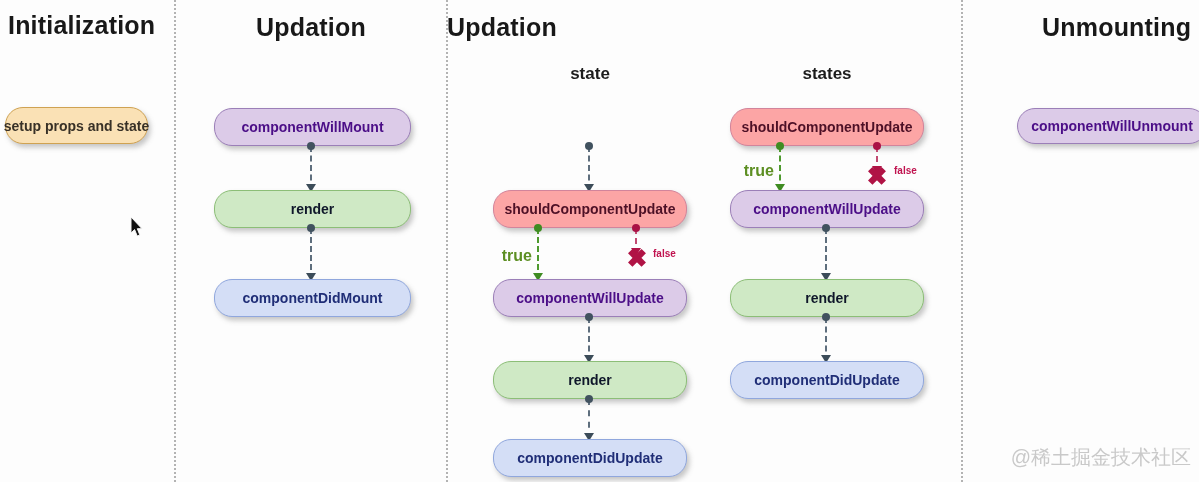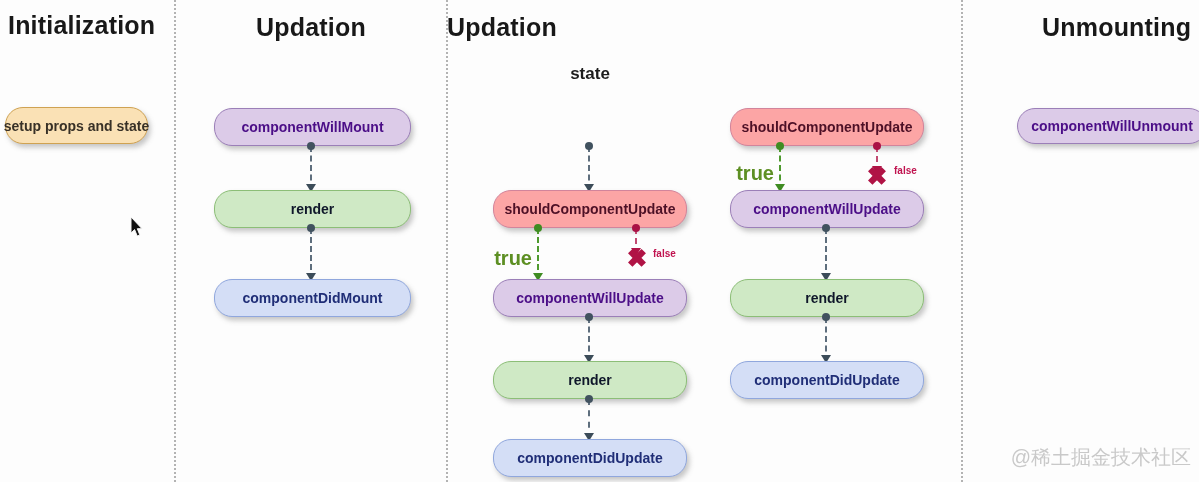--- a/index.html
+++ b/index.html
@@ -44,21 +44,21 @@
   .conn-gray  { border-left:2px dashed #5e6e7d; }
   .conn-gray::before { background:#41525f; }
   .conn-gray::after  { border-top-color:#3c4c59; }
   .conn-green { border-left:2px dashed #4e9a2e; }
   .conn-green::before { background:#3f8c22; }
   .conn-green::after  { border-top-color:#3f8c22; }
   .conn-red   { border-left:2px dashed #c14b72; }
   .conn-red::before { background:#a91245; }
   .conn-red::after  { border-top-color:#b01345; }
 
-  .lbl-true  { position:absolute; font-size:20px; font-weight:700; color:#5d8f23; text-align:right; }
+  .lbl-true  { position:absolute; font-size:16px; font-weight:700; color:#5d8f23; text-align:right; }
   .lbl-false { position:absolute; font-size:10px; font-weight:700; color:#c0134f; }
   .x-mark    { position:absolute; font-size:25px; font-weight:700; color:#b01345; line-height:1; text-align:center; }
 
   .watermark { position:absolute; font-size:20px; color:#c9c9c9; white-space:nowrap; }
   .cursor { position:absolute; }
 </style>
 </head>
 <body>
 
 <div id="stage">
@@ -66,20 +66,21 @@
   <div class="divider" style="left:174px"></div>
   <div class="divider" style="left:446px"></div>
   <div class="divider" style="left:961px"></div>
 
   <div class="col-title" style="left:8px; top:11px">Initialization</div>
   <div class="col-title" style="left:175px; width:272px; top:13px; text-align:center">Updation</div>
   <div class="col-title" style="left:447px; width:514px; top:13px; text-align:left">Updation</div>
   <div class="col-title" style="left:1042px; top:13px">Unmounting</div>
 
   <div class="sub-title" style="left:493px; width:194px; top:64px">state</div>
+  <div class="sub-title" style="left:730px; width:194px; top:64px">states</div>
 
   <div class="box c-orange" style="left:5px; top:107px; width:143px; height:37px">setup props and state</div>
 
   <div class="box c-purple" style="left:214px; top:108px; width:197px; height:38px">componentWillMount</div>
   <div class="conn conn-gray" style="left:310px; top:146px; height:44px"></div>
   <div class="box c-green" style="left:214px; top:190px; width:197px; height:38px">render</div>
   <div class="conn conn-gray" style="left:310px; top:228px; height:51px"></div>
   <div class="box c-blue" style="left:214px; top:279px; width:197px; height:38px">componentDidMount</div>
 
   <div class="conn conn-gray" style="left:588px; top:146px; height:44px"></div>

